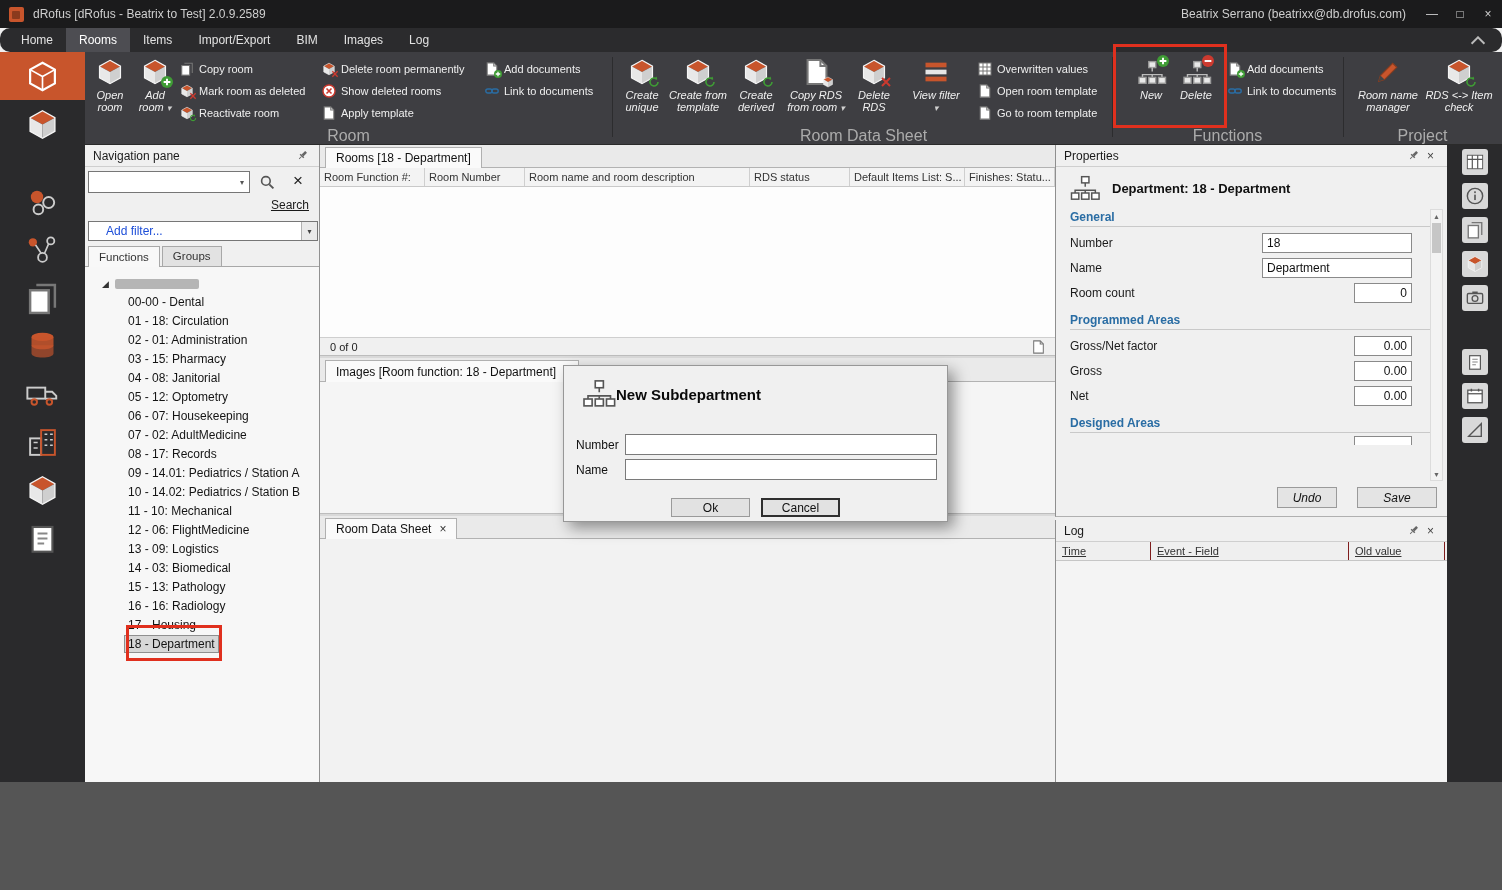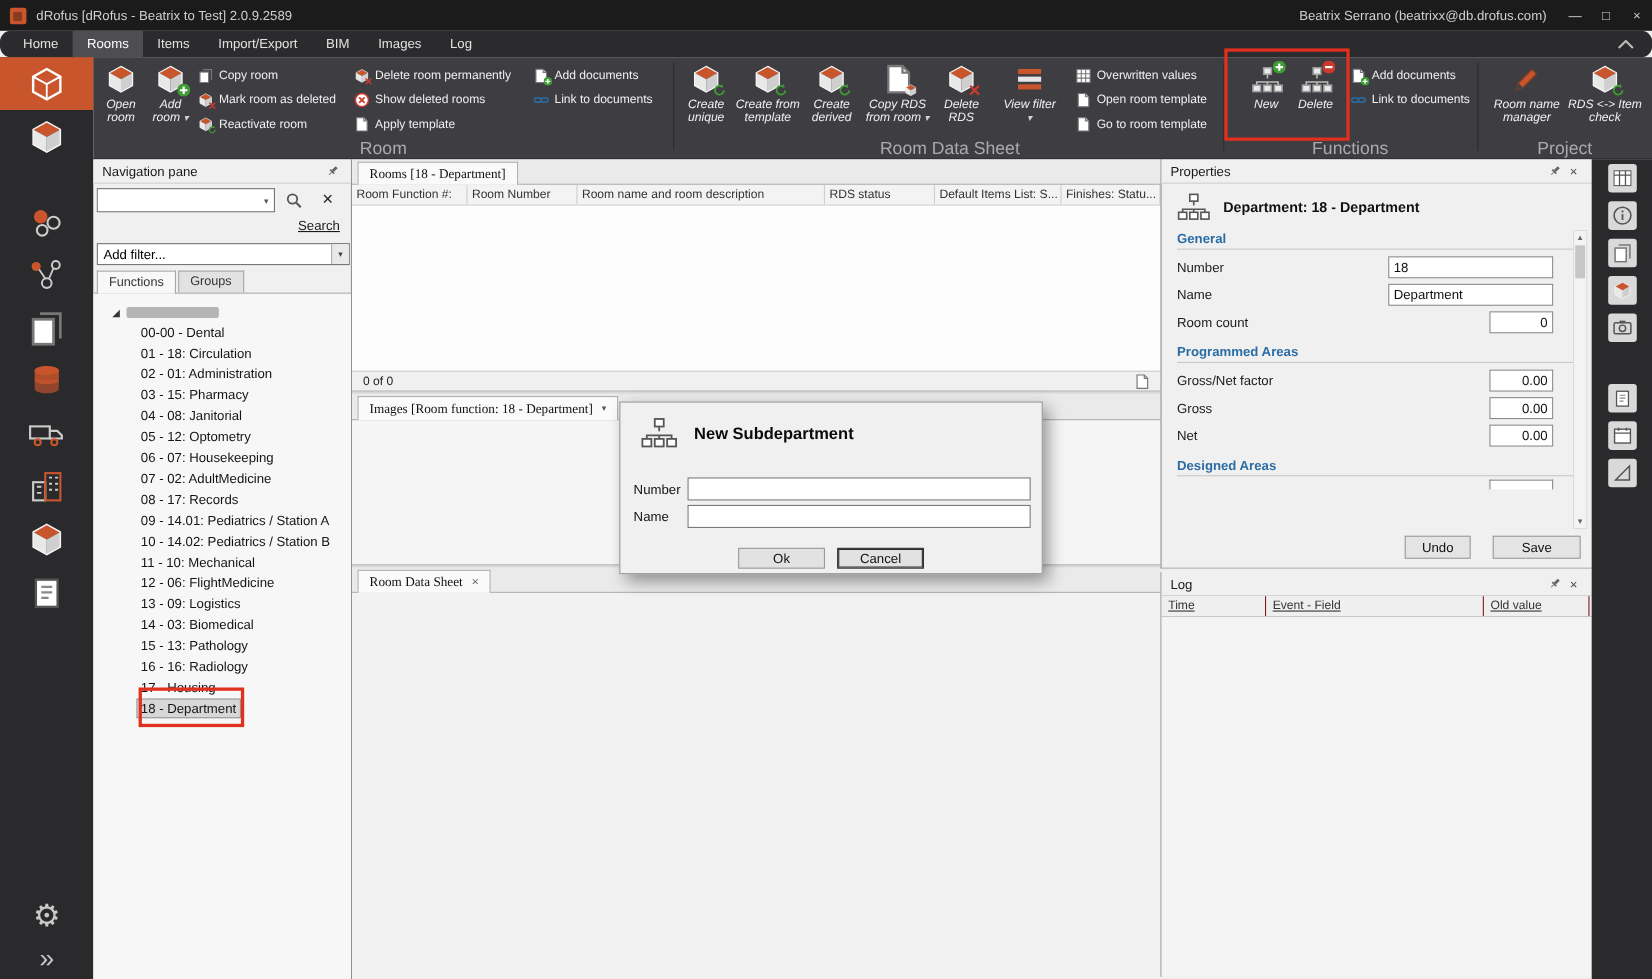--- a/index.html
+++ b/index.html
@@ -1,17 +1,17 @@
 <!DOCTYPE html>
 <html><head>
 <meta charset="utf-8">
 <style>
   * { margin:0; padding:0; box-sizing:border-box; }
   html,body { background:#555; }
-  .app { position:relative; width:1502px; height:890px; overflow:hidden; background:#f0f0f0;
+  .app { position:relative; width:1502px; height:782px; overflow:hidden; background:#f0f0f0;
          font-family:"Liberation Sans", sans-serif; font-size:12px; }
 
   
   .titlebar { position:absolute; left:0; top:0; width:1502px; height:28px; background:#1b1b1c;
               display:flex; align-items:center; color:#d8d8d8; }
   .app-logo { width:15px; height:15px; background:#C8552C; border-radius:2px; margin:0 9px; position:relative; }
   .app-logo::after { content:""; position:absolute; inset:4px 4px 3px 3px; background:#8a3a1d; border-radius:1px; }
   .tb-title { font-size:12px; color:#cfcfcf; }
   .tb-right { margin-left:auto; display:flex; align-items:center; height:100%; }
   .tb-user { font-size:12px; color:#cfcfcf; margin-right:12px; }
@@ -70,38 +70,38 @@
                 border:1px solid #767676; display:flex; align-items:center; }
   .search-box input { flex:1; border:none; outline:none; height:18px; font:12px "Liberation Sans",sans-serif; padding:0 4px; min-width:0; }
   .search-box .dd { width:14px; font-size:8px; color:#555; text-align:center; }
   .mag-btn { position:absolute; left:171px; top:26px; width:23px; height:22px; display:flex; align-items:center; justify-content:center; }
   .mag-btn svg { width:15px; height:15px; }
   .clear-btn { position:absolute; left:201px; top:24px; width:24px; height:24px; display:flex; align-items:center;
                justify-content:center; font-size:17px; color:#222; }
   .search-link { position:absolute; top:53px; right:10px; font-size:12px; color:#1a1a1a; text-decoration:underline; }
   .filter-combo { position:absolute; left:3px; top:76px; width:230px; height:20px; background:#fff;
                   border:1px solid #767676; display:flex; align-items:stretch; }
-  .filter-combo .fc-text { flex:1; font-size:12px; color:#000000; padding:2px 0 12px 5px; }
+  .filter-combo .fc-text { flex:1; font-size:12px; color:#1d4ed8; padding:2px 0 12px 5px;margin-left:12px; }
   .filter-combo .fc-dd { width:16px; border-left:1px solid #b0b0b0; background:#e9e9e9; display:flex;
                          align-items:center; justify-content:center; font-size:8px; color:#444; }
   .nav-tabs { position:absolute; left:3px; top:101px; height:21px; display:flex; }
   .ntab { padding:0 10px; line-height:19px; font-size:11.5px; border:1px solid #a8a8a8; border-bottom:none;
           background:#e2e2e2; color:#333; margin-right:2px; }
   .ntab.active { background:#f8f8f8; position:relative; z-index:2; line-height:21px; }
   .tree { position:absolute; left:0; top:121px; bottom:0; width:100%; background:#f7f7f7;
           border-top:1px solid #a8a8a8; padding-top:7px; overflow:hidden; }
   .tree-root { display:flex; align-items:center; height:19px; padding-left:17px; gap:6px; }
   .expander { font-size:9px; color:#333; }
   .redacted { width:84px; height:10px; background:#b5b5b5; border-radius:2px; }
   .tree-item { height:19px; line-height:19px; padding-left:43px; font-size:12px; color:#141414; white-space:nowrap; }
   .tree-item.selected .ti-label { background:#d7d7d7; outline:1px solid #8f8f8f; padding:1px 3px; margin-left:-3px; }
 
   
   .center { position:absolute; left:320px; top:145px; width:735px; height:745px; background:#f0f0f0; }
-  .tabbar { position:relative; height:23px; background:#eaeaea; border-bottom:1px solid #b2b2b2;font-family:Liberation Serif, serif; }
+  .tabbar { position:relative; height:23px; background:#eaeaea; border-bottom:1px solid #b2b2b2; }
   .doc-tab { position:absolute; left:5px; top:2px; bottom:-1px; background:#fafafa; border:1px solid #b0b0b0;
              border-bottom:none; padding:0 10px; font-size:12px; color:#111; display:flex; align-items:center; gap:8px; }
   .tab-close { font-size:12px; color:#333; }
   .tab-dd { font-size:8px; color:#555; }
   .rooms-header { height:19px; display:flex; background:#f3f3f3; border-bottom:1px solid #c9c9c9;
                   font-size:11px; color:#333; }
   .rooms-header .col { border-right:1px solid #cfcfcf; padding:3px 4px 0 4px; overflow:hidden; white-space:nowrap; flex:none; }
   .c0{width:105px} .c1{width:100px} .c2{width:225px} .c3{width:100px} .c4{width:115px} .c5{width:90px}
   .rooms-body { height:150px; background:#fdfdfd; }
   .rooms-status { height:18px; background:#f0f0f0; border-top:1px solid #cfcfcf; display:flex; align-items:center;
@@ -125,21 +125,21 @@
   .field { background:#fff; border:1px solid #8a8a8a; height:20px; font-size:12px; display:flex;
            align-items:center; padding:0 4px; color:#111; }
   .f-wide { width:150px; }
   .f-num { width:58px; justify-content:flex-end; }
   .color-field { width:150px; height:18px; border:1px solid #8a8a8a; background:#fff; display:flex; }
   .color-swatch { flex:1; background:#000; margin:1px; }
   .color-dd { width:15px; border-left:1px solid #aaa; background:#e8e8e8; display:flex; align-items:center;
               justify-content:center; font-size:7px; color:#333; }
   .partial-field { width:58px; height:9px; border:1px solid #8a8a8a; border-bottom:none; background:#fff;
                    margin:2px 21px 0 auto; }
-  .props-btns { position:absolute; right:10px; bottom:8px; display:flex; gap:20px; }
+  .props-btns { position:absolute; right:10px; bottom:8px; display:flex; gap:20px;font-style:italic; }
   .btn { height:21px; background:#e4e4e4; border:1px solid #9a9a9a; font-size:12px; display:flex;
          align-items:center; justify-content:center; color:#111; }
   .btn-undo { width:60px; } .btn-save { width:80px; }
   .pscroll { position:absolute; right:4px; top:64px; width:13px; height:272px; background:#f3f3f3;
              border:1px solid #dcdcdc; }
   .pscroll .sa { height:12px; display:flex; align-items:center; justify-content:center; font-size:7px; color:#666; }
   .pscroll .sa.down { position:absolute; bottom:0; left:0; right:0; }
   .pscroll .thumb { position:absolute; left:1px; right:1px; top:13px; height:30px; background:#c6c6c6; }
 
   
@@ -155,21 +155,21 @@
   .rightstrip { position:absolute; left:1447px; top:145px; width:55px; height:745px; background:#2a2a2c;
                 display:flex; flex-direction:column; align-items:center; padding-top:4px; gap:8px; }
   .rs-item { width:26px; height:26px; background:#d9d9d9; border-radius:3px; display:flex; align-items:center;
              justify-content:center; flex:none; }
   .rs-item svg { width:18px; height:18px; }
   .rs-gap { height:22px; flex:none; }
 
   
   .dialog { position:absolute; left:563px; top:365px; width:385px; height:157px; background:#f0f0f0;
             border:1px solid #979797; box-shadow:6px 6px 14px rgba(0,0,0,.40); z-index:40; }
-  .dlg-head { display:flex; align-items:center; gap:15px; padding:13px 0 0 18px; }
+  .dlg-head { display:flex; align-items:center; gap:0; padding:13px 0 0 18px; }
   .dlg-head svg { width:34px; height:30px; }
   .dlg-title { font-size:15px; font-weight:bold; color:#0a0a0a; }
   .dlg-row { position:absolute; left:12px; display:flex; align-items:center; }
   .dlg-row.r1 { top:68px; } .dlg-row.r2 { top:93px; }
   .dlg-label { width:49px; font-size:12px; color:#111; }
   .dlg-input { width:312px; height:21px; border:1px solid #7a7a7a; background:#fff; font:12px "Liberation Sans",sans-serif; padding:0 4px; }
   .dlg-btns { position:absolute; left:107px; top:132px; display:flex; gap:11px; }
   .dlg-btn { width:79px; height:19px; background:#e2e2e2; border:1px solid #9a9a9a; font-size:12px;
              display:flex; align-items:center; justify-content:center; color:#111; }
   .dlg-btn.default { border:1px solid #2f2f2f; box-shadow:inset 0 0 0 1px #2f2f2f; }

